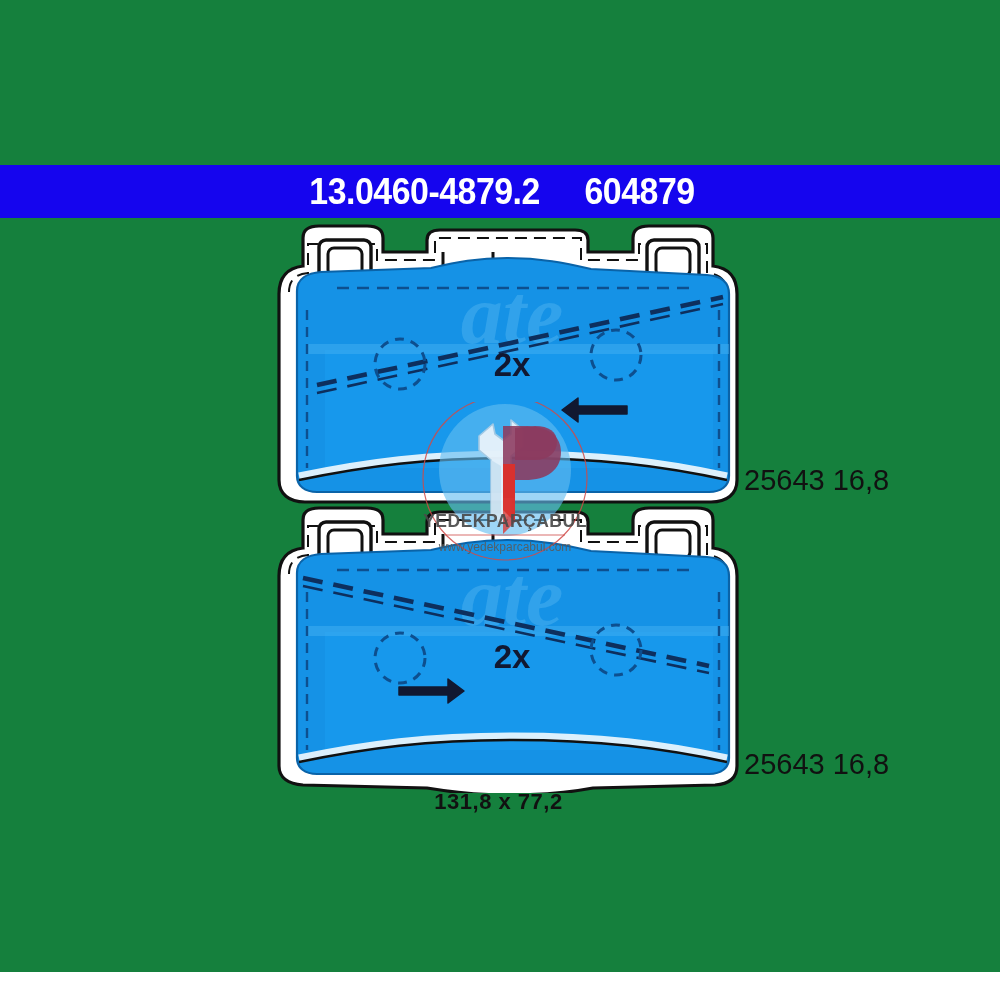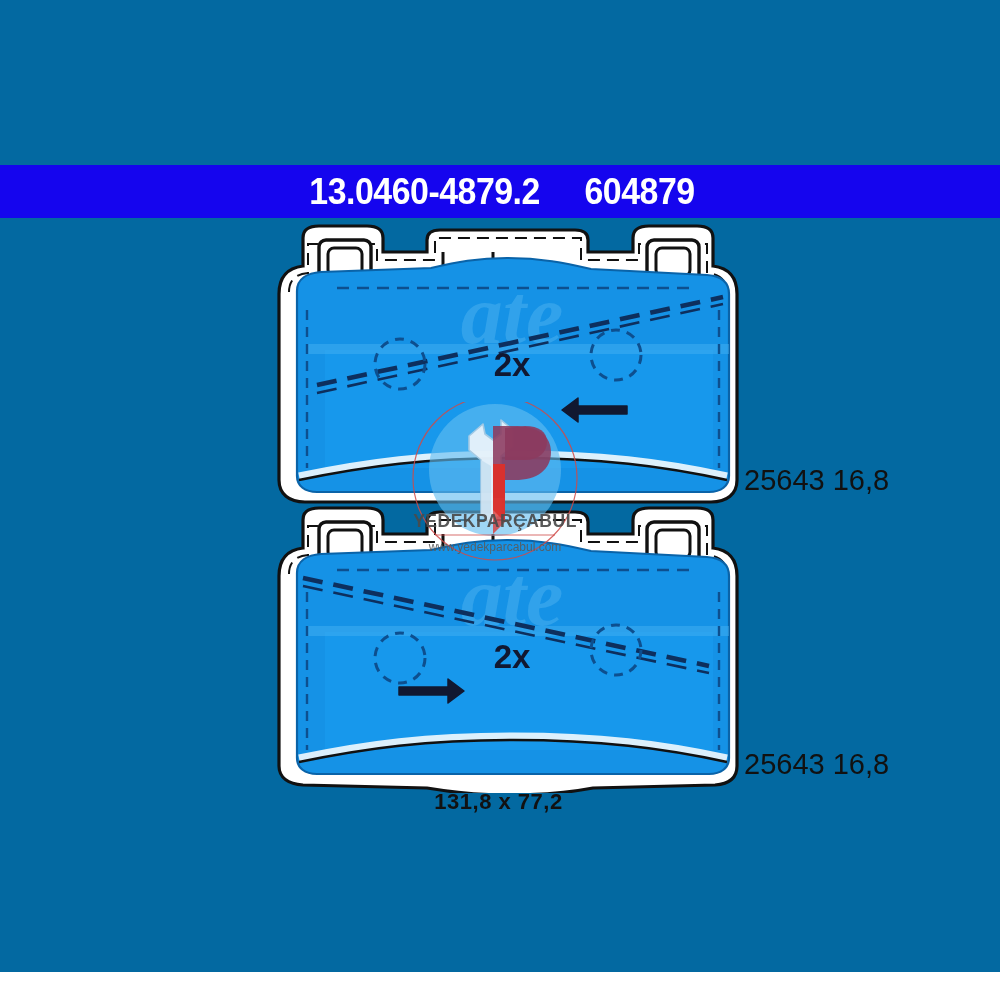--- a/index.html
+++ b/index.html
@@ -13,21 +13,21 @@
     font-family: "Liberation Sans", sans-serif;
     position: relative;
     overflow: hidden;
   }
 
   #product-sheet {
     position: absolute;
     left: 0; top: 0;
     width: 1000px;
     height: 972px;
-    background: #0369a1;
+    background: #15803d;
   }
 
   
   .header-banner {
     position: absolute;
     left: 0;
     top: 165px;
     width: 1000px;
     height: 53px;
     background: #1505ee;
@@ -80,21 +80,21 @@
     left: 7px;
     top: 218px;
     width: 1000px;
     height: 575px;
   }
   #pad-diagram svg { display: block; }
 
   
   #watermark {
     position: absolute;
-    left: 397px;
+    left: 407px;
     top: 402px;
     width: 196px;
     height: 170px;
     pointer-events: none;
   }
   #watermark svg { display: block; }
 </style>
 </head>
 <body>
 

